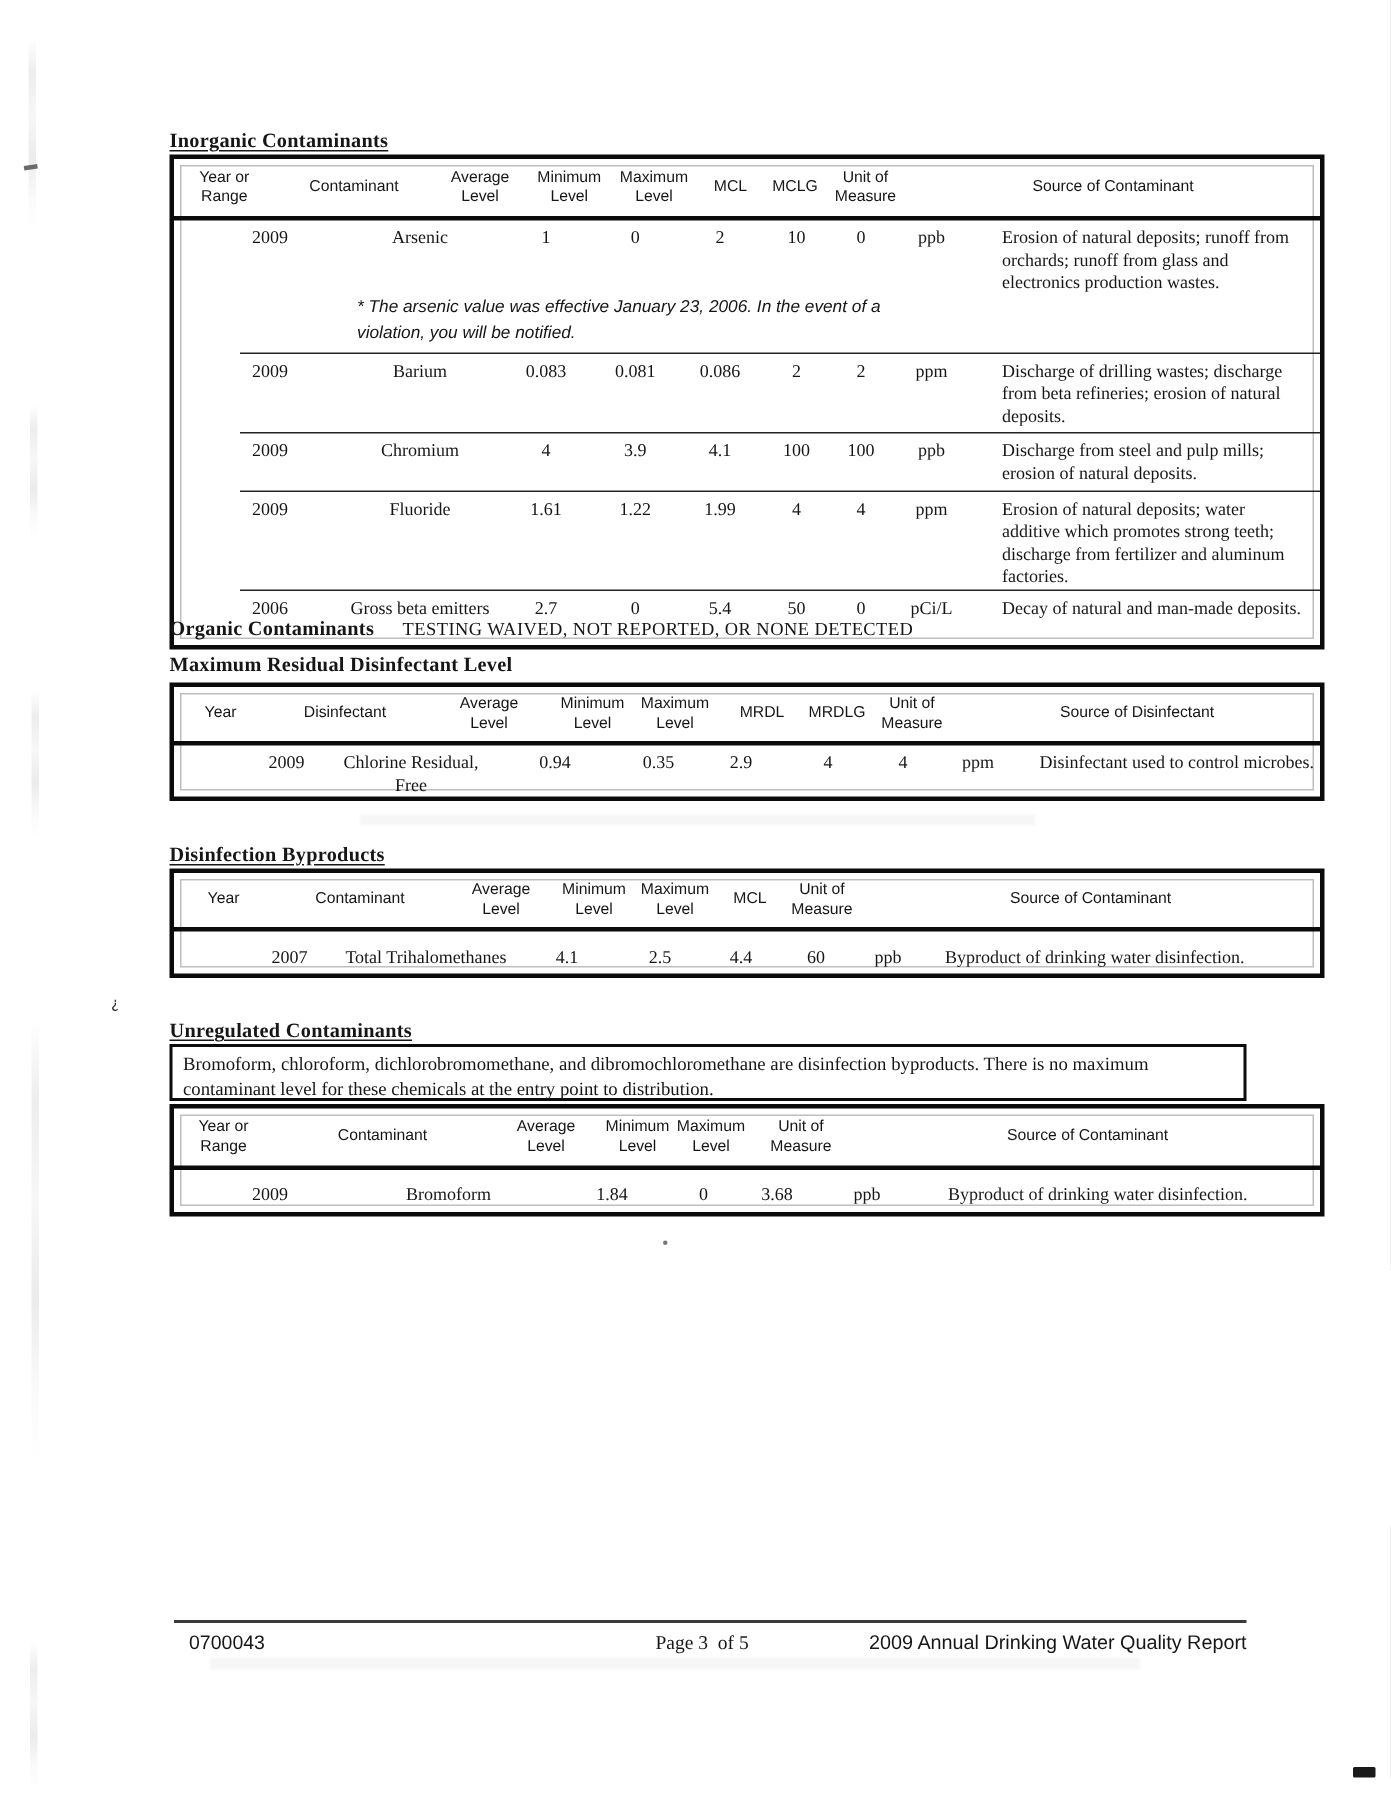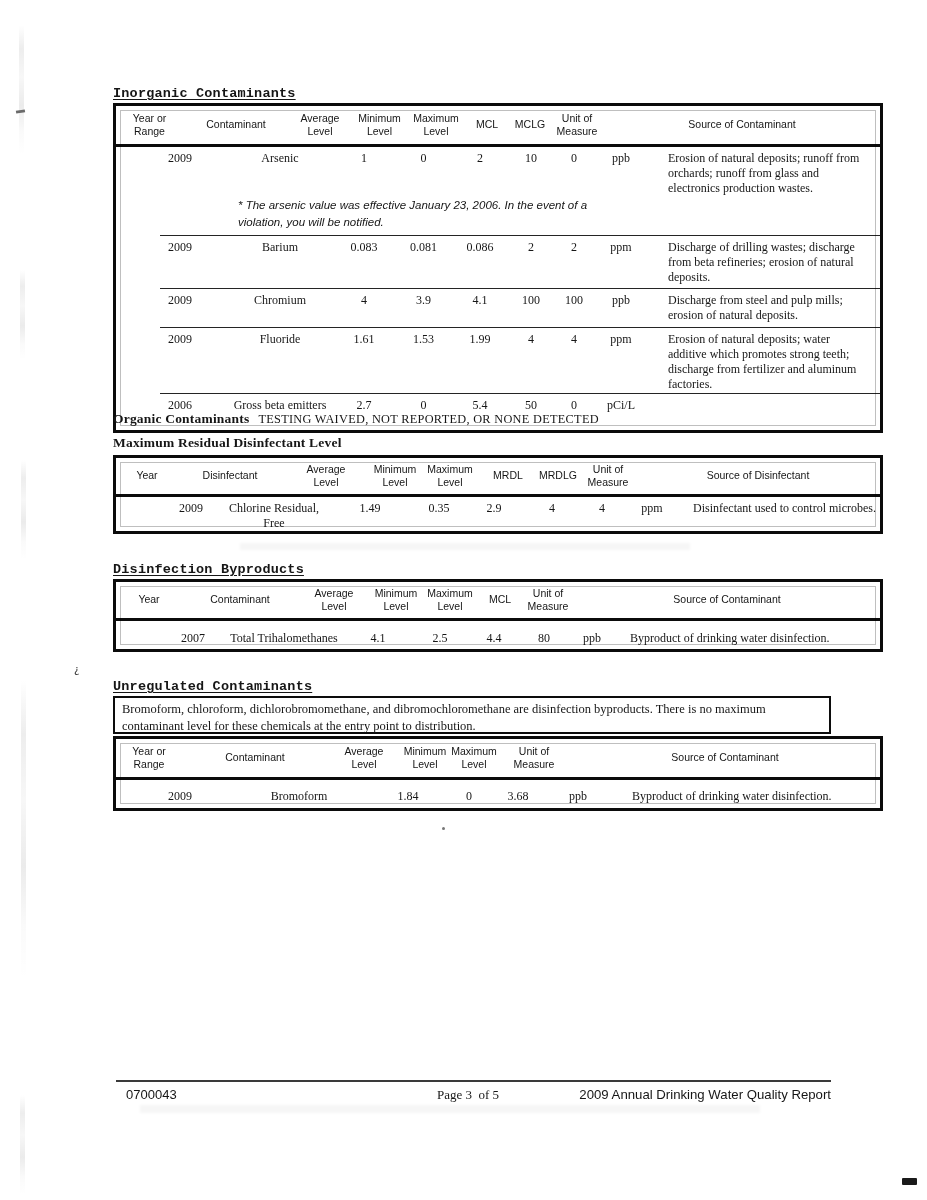--- a/index.html
+++ b/index.html
@@ -1,21 +1,21 @@
 <!DOCTYPE html>
 <html><head>
 <meta charset="utf-8">
 <style>
   html,body{margin:0;padding:0;background:#e8e8e8;}
   .page{position:relative;width:927px;height:1200px;background:#ffffff;overflow:hidden;
         font-family:"Liberation Serif", serif;color:#161616;}
   
   .sec-head{position:absolute;left:113px;font-weight:bold;font-size:13.5px;letter-spacing:.2px;white-space:nowrap;}
-  .underlined{text-decoration:underline;text-underline-offset:2px;font-family:Liberation Mono, monospace;}
-  .inline-status{font-weight:normal;font-size:12.3px;letter-spacing:.3px;margin-left:9px;}
+  .underlined{text-decoration:underline;text-underline-offset:2px;}
+  .inline-status{font-weight:normal;font-size:12.3px;letter-spacing:.3px;margin-left:19px;}
   
   .tbl{position:absolute;left:113px;width:770px;border:3px solid #0b0b0b;background:#fff;box-sizing:border-box;}
   .tbl::after{content:"";position:absolute;inset:0;outline:1px solid rgba(0,0,0,.25);outline-offset:-5px;pointer-events:none;}
   .t-head{display:grid;align-items:center;border-bottom:3px solid #0b0b0b;
           font-family:"Liberation Sans", sans-serif;font-size:10.5px;line-height:1.25;}
   .t-head .hc{text-align:center;white-space:pre-line;padding:4px 1px;}
   .t-row{display:grid;font-size:12px;line-height:1.25;}
   .row-block{border-bottom:1.4px solid #242424;margin-left:44px;}
   .row-block:last-child{border-bottom:none;}
   .td{text-align:center;padding-top:4px;}
@@ -130,39 +130,40 @@
         <div class="td">ppb</div>
         <div class="td src">Discharge from steel and pulp mills; erosion of natural deposits.</div>
       </div>
     </div>
 
     <div class="row-block" style="min-height:65px;">
       <div class="t-row g-inorg">
         <div class="td left">2009</div>
         <div class="td">Fluoride</div>
         <div class="td">1.61</div>
-        <div class="td">1.53</div>
+        <div class="td">1.22</div>
         <div class="td">1.99</div>
         <div class="td">4</div>
         <div class="td">4</div>
         <div class="td">ppm</div>
         <div class="td src">Erosion of natural deposits;  water additive which promotes strong teeth; discharge from fertilizer and aluminum factories.</div>
       </div>
     </div>
 
     <div class="row-block" style="min-height:36px;">
       <div class="t-row g-inorg">
         <div class="td left">2006</div>
         <div class="td">Gross beta emitters</div>
         <div class="td">2.7</div>
         <div class="td">0</div>
         <div class="td">5.4</div>
         <div class="td">50</div>
         <div class="td">0</div>
         <div class="td">pCi/L</div>
+        <div class="td src">Decay of natural and man-made deposits.</div>
       </div>
     </div>
   </div>
 
   <div class="sec-head" style="top:411px;">
     <span>Organic Contaminants</span><span class="inline-status">TESTING WAIVED, NOT REPORTED, OR NONE DETECTED</span>
   </div>
 
   <div class="sec-head" style="top:435px;">Maximum Residual Disinfectant Level</div>
 
@@ -180,21 +181,21 @@
       <div class="hc">MRDLG</div>
       <div class="hc">Unit of
 Measure</div>
       <div class="hc">Source of Disinfectant</div>
     </div>
     <div class="row-block" style="min-height:33px;">
       <div class="t-row g-mrdl">
         <div class="td">2009</div>
         <div class="td pre">Chlorine Residual,
 Free</div>
-        <div class="td">1.49</div>
+        <div class="td">0.94</div>
         <div class="td">0.35</div>
         <div class="td">2.9</div>
         <div class="td">4</div>
         <div class="td">4</div>
         <div class="td">ppm</div>
         <div class="td src">Disinfectant used to control microbes.</div>
       </div>
     </div>
   </div>
 
@@ -215,21 +216,21 @@
 Measure</div>
       <div class="hc">Source of Contaminant</div>
     </div>
     <div class="row-block" style="min-height:28px;">
       <div class="t-row g-dbp" style="padding-top:6px;">
         <div class="td">2007</div>
         <div class="td">Total Trihalomethanes</div>
         <div class="td">4.1</div>
         <div class="td">2.5</div>
         <div class="td">4.4</div>
-        <div class="td">80</div>
+        <div class="td">60</div>
         <div class="td">ppb</div>
         <div class="td src">Byproduct of drinking water disinfection.</div>
       </div>
     </div>
   </div>
 
 
   <div class="sec-head underlined" style="top:679px;">Unregulated Contaminants</div>
 
   <div class="note-box" style="top:696px;height:38px;">Bromoform, chloroform, dichlorobromomethane, and dibromochloromethane are disinfection byproducts.  There is no maximum

